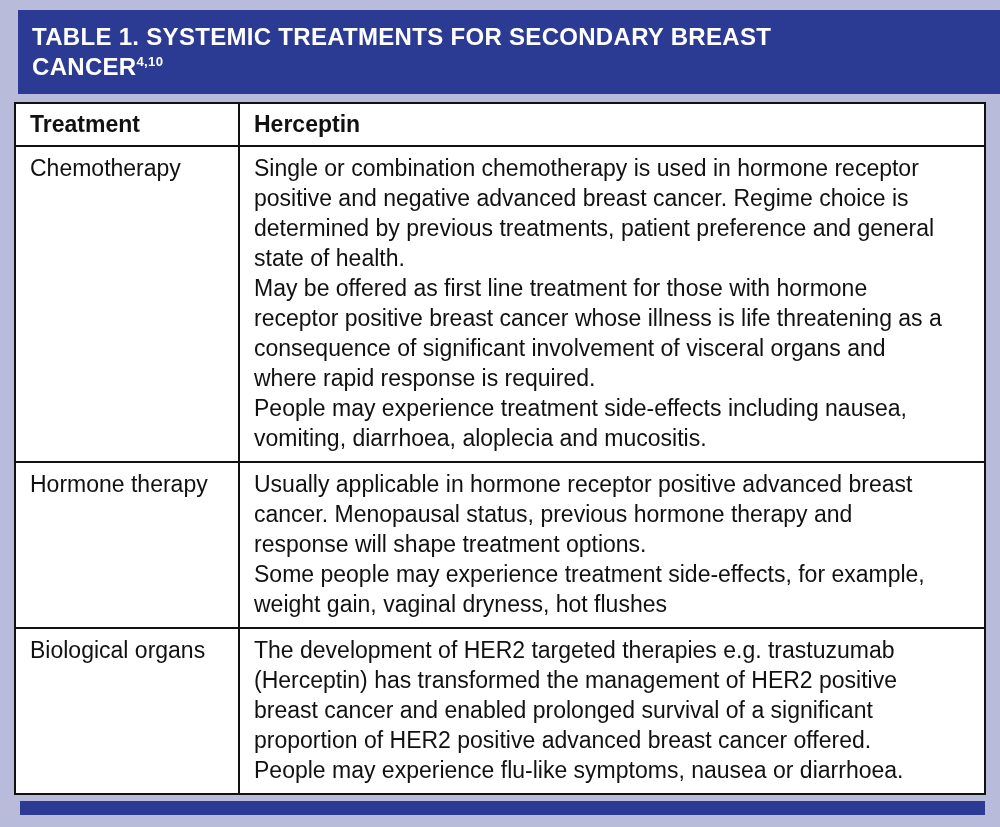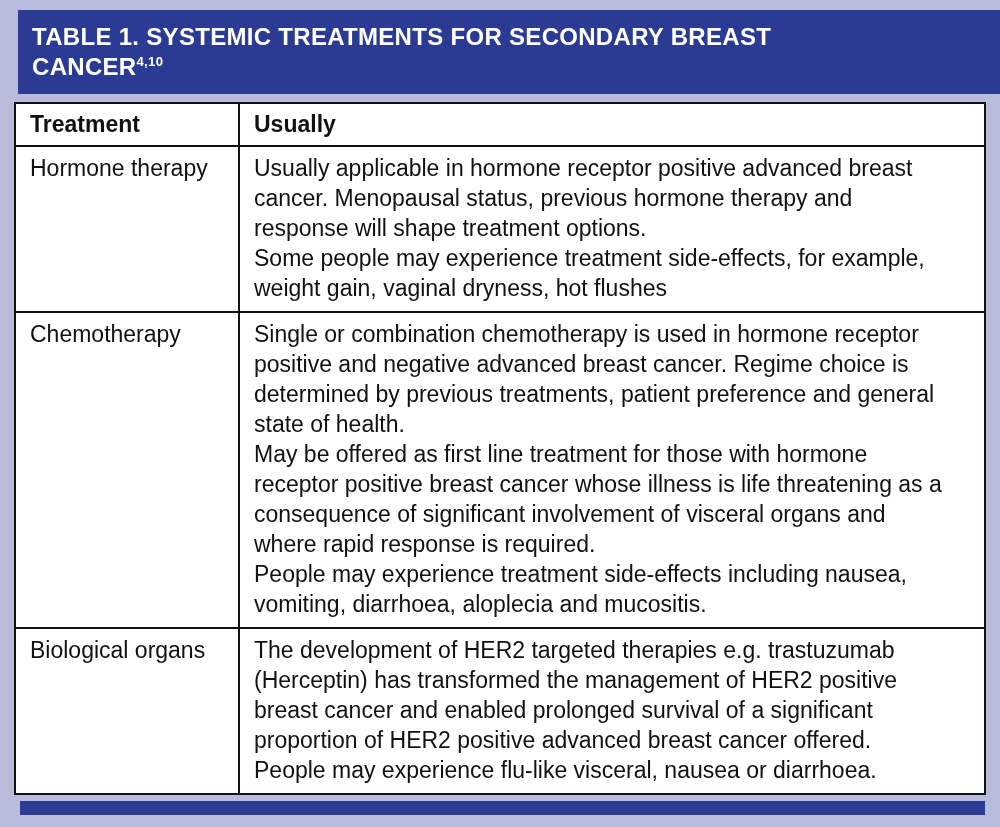--- a/index.html
+++ b/index.html
@@ -79,42 +79,42 @@
 </div>
 
 <table class="treatments">
   <colgroup>
     <col class="col-treatment">
     <col class="col-comments">
   </colgroup>
   <thead>
     <tr>
       <th>Treatment</th>
-      <th>Usually</th>
+      <th>Herceptin</th>
     </tr>
   </thead>
   <tbody>
-    <tr>
-      <td>Hormone therapy</td>
-      <td class="cell-comments">
-        <p>Usually applicable in hormone receptor positive advanced breast cancer. Menopausal status, previous hormone therapy and response will shape treatment options.</p>
-        <p>Some people may experience treatment side-effects, for example, weight gain, vaginal dryness, hot flushes</p>
-      </td>
-    </tr>
     <tr>
       <td>Chemotherapy</td>
       <td class="cell-comments">
         <p>Single or combination chemotherapy is used in hormone receptor positive and negative advanced breast cancer. Regime choice is determined by previous treatments, patient preference and general state of health.</p>
         <p>May be offered as first line treatment for those with hormone receptor positive breast cancer whose illness is life threatening as a consequence of significant involvement of visceral organs and where rapid response is required.</p>
         <p>People may experience treatment side-effects including nausea, vomiting, diarrhoea, aloplecia and mucositis.</p>
       </td>
     </tr>
     <tr>
+      <td>Hormone therapy</td>
+      <td class="cell-comments">
+        <p>Usually applicable in hormone receptor positive advanced breast cancer. Menopausal status, previous hormone therapy and response will shape treatment options.</p>
+        <p>Some people may experience treatment side-effects, for example, weight gain, vaginal dryness, hot flushes</p>
+      </td>
+    </tr>
+    <tr>
       <td>Biological organs</td>
       <td class="cell-comments">
         <p>The development of HER2 targeted therapies e.g. trastuzumab (Herceptin) has transformed the management of HER2 positive breast cancer and enabled prolonged survival of a significant proportion of HER2 positive advanced breast cancer offered.</p>
-        <p>People may experience flu-like visceral, nausea or diarrhoea.</p>
+        <p>People may experience flu-like symptoms, nausea or diarrhoea.</p>
       </td>
     </tr>
   </tbody>
 </table>
 
 <div class="footer-bar"></div>
 
 </body></html>

